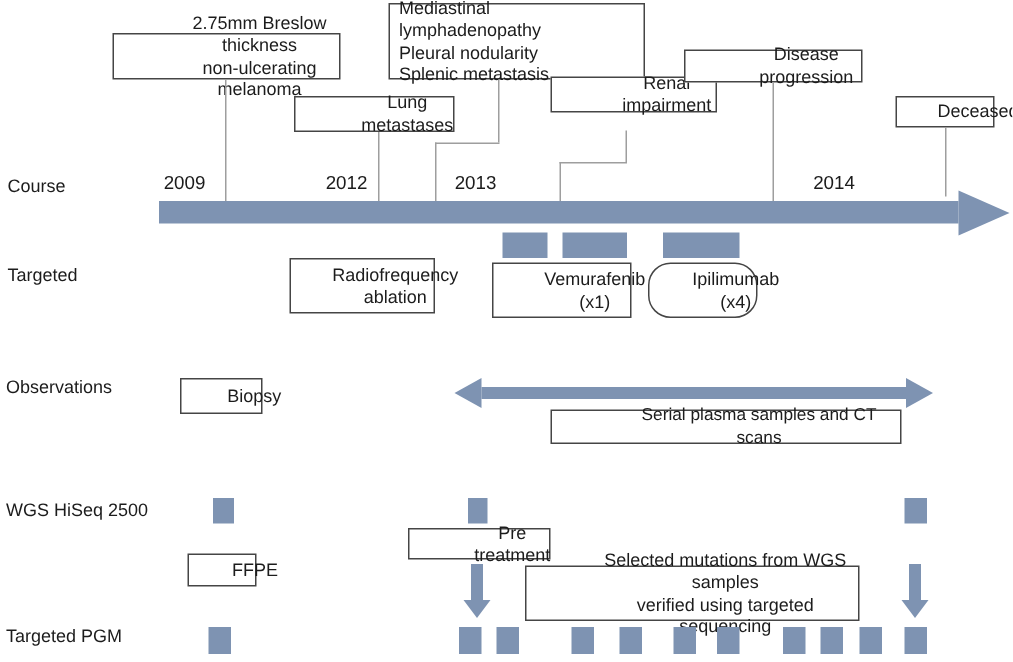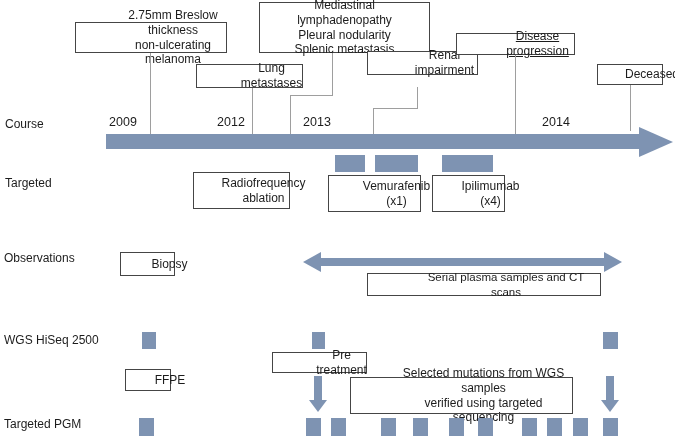--- a/index.html
+++ b/index.html
@@ -2,21 +2,21 @@
 <html style="--accent: #7E93B2; --connector: #9E9E9E; --box-border: #454545; --text: #1C1C1C;"><head>
 <meta charset="utf-8">
 <style>
   html,body{margin:0;padding:0;background:#fff;}
   .fig{position:relative;width:675px;height:441px;background:#fff;
        font-family:"Liberation Sans",sans-serif;color:#1c1c1c;overflow:hidden;}
   .evbox{position:absolute;background:#fff;border:1.5px solid #454545;
          display:flex;align-items:center;justify-content:center;
          text-align:center;white-space:pre-line;font-size:12px;line-height:1.22;
          box-sizing:border-box;padding-left:44px;}
-  .evbox.leftalign{justify-content:flex-start;text-align:center;padding:3px 6px;}
+  .evbox.leftalign{justify-content:flex-start;text-align:left;padding:3px 6px;}
   .rowlabel{position:absolute;font-size:12px;white-space:nowrap;}
   .yearlabel{position:absolute;font-size:12.5px;width:34px;text-align:center;}
   .vline{position:absolute;width:0;border-left:1.2px solid #9e9e9e;}
   .hline{position:absolute;height:0;border-top:1.2px solid #9e9e9e;}
   .tl-bar{position:absolute;left:106px;top:134px;width:533px;height:15px;background:var(--accent);}
   .tl-head{position:absolute;left:639px;top:127px;width:0;height:0;
            border-top:15px solid transparent;border-bottom:15px solid transparent;
            border-left:34px solid var(--accent);}
   .marker-row{position:absolute;left:0;width:675px;}
   .marker-row .marker{position:absolute;top:0;height:100%;background:var(--accent);}
@@ -42,21 +42,21 @@
 non-ulcerating melanoma</div>
 
   <div class="evbox leftalign" style="left:259px;top:2px;width:171px;height:51px;">Mediastinal lymphadenopathy
 Pleural nodularity
 Splenic metastasis</div>
 
   <div class="evbox" style="left:196px;top:64px;width:107px;height:24px;">Lung metastases</div>
 
   <div class="evbox" style="left:367px;top:51px;width:111px;height:24px;">Renal impairment</div>
 
-  <div class="evbox" style="left:456px;top:33px;width:119px;height:22px;text-decoration:underline;">Disease progression</div>
+  <div class="evbox" style="left:456px;top:33px;width:119px;height:22px;">Disease progression</div>
 
   <div class="evbox" style="left:597px;top:64px;width:66px;height:21px;">Deceased</div>
 
   <div class="vline" style="left:150px;top:53px;height:81px;"></div>
   <div class="vline" style="left:252px;top:88px;height:46px;"></div>
   <div class="vline" style="left:332px;top:53px;height:42px;"></div>
   <div class="hline" style="left:290px;top:95px;width:43px;"></div>
   <div class="vline" style="left:290px;top:95px;height:39px;"></div>
   <div class="vline" style="left:417px;top:87px;height:21px;"></div>
   <div class="hline" style="left:373px;top:108px;width:45px;"></div>
@@ -84,21 +84,21 @@
       <div class="marker" style="left: 442px; width: 51px;"></div>
     </div>
 
 
   <div class="evbox" style="left:193px;top:172px;width:97px;height:37px;">Radiofrequency
 ablation</div>
 
   <div class="evbox" style="left:328px;top:175px;width:93px;height:37px;">Vemurafenib
 (x1)</div>
 
-  <div class="evbox" style="left:432px;top:175px;width:73px;height:37px;">Ipilimumab
+  <div class="evbox" style="left:432px;top:175px;width:73px;height:37px;border-radius:15px;">Ipilimumab
 (x4)</div>
 
   <div class="evbox" style="left:120px;top:252px;width:55px;height:24px;">Biopsy</div>
 
   <div class="dbl-shaft"></div>
   <div class="dbl-head-l"></div>
   <div class="dbl-head-r"></div>
 
   <div class="evbox small" style="left:367px;top:273px;width:234px;height:23px;">Serial plasma samples and CT scans</div>
 

